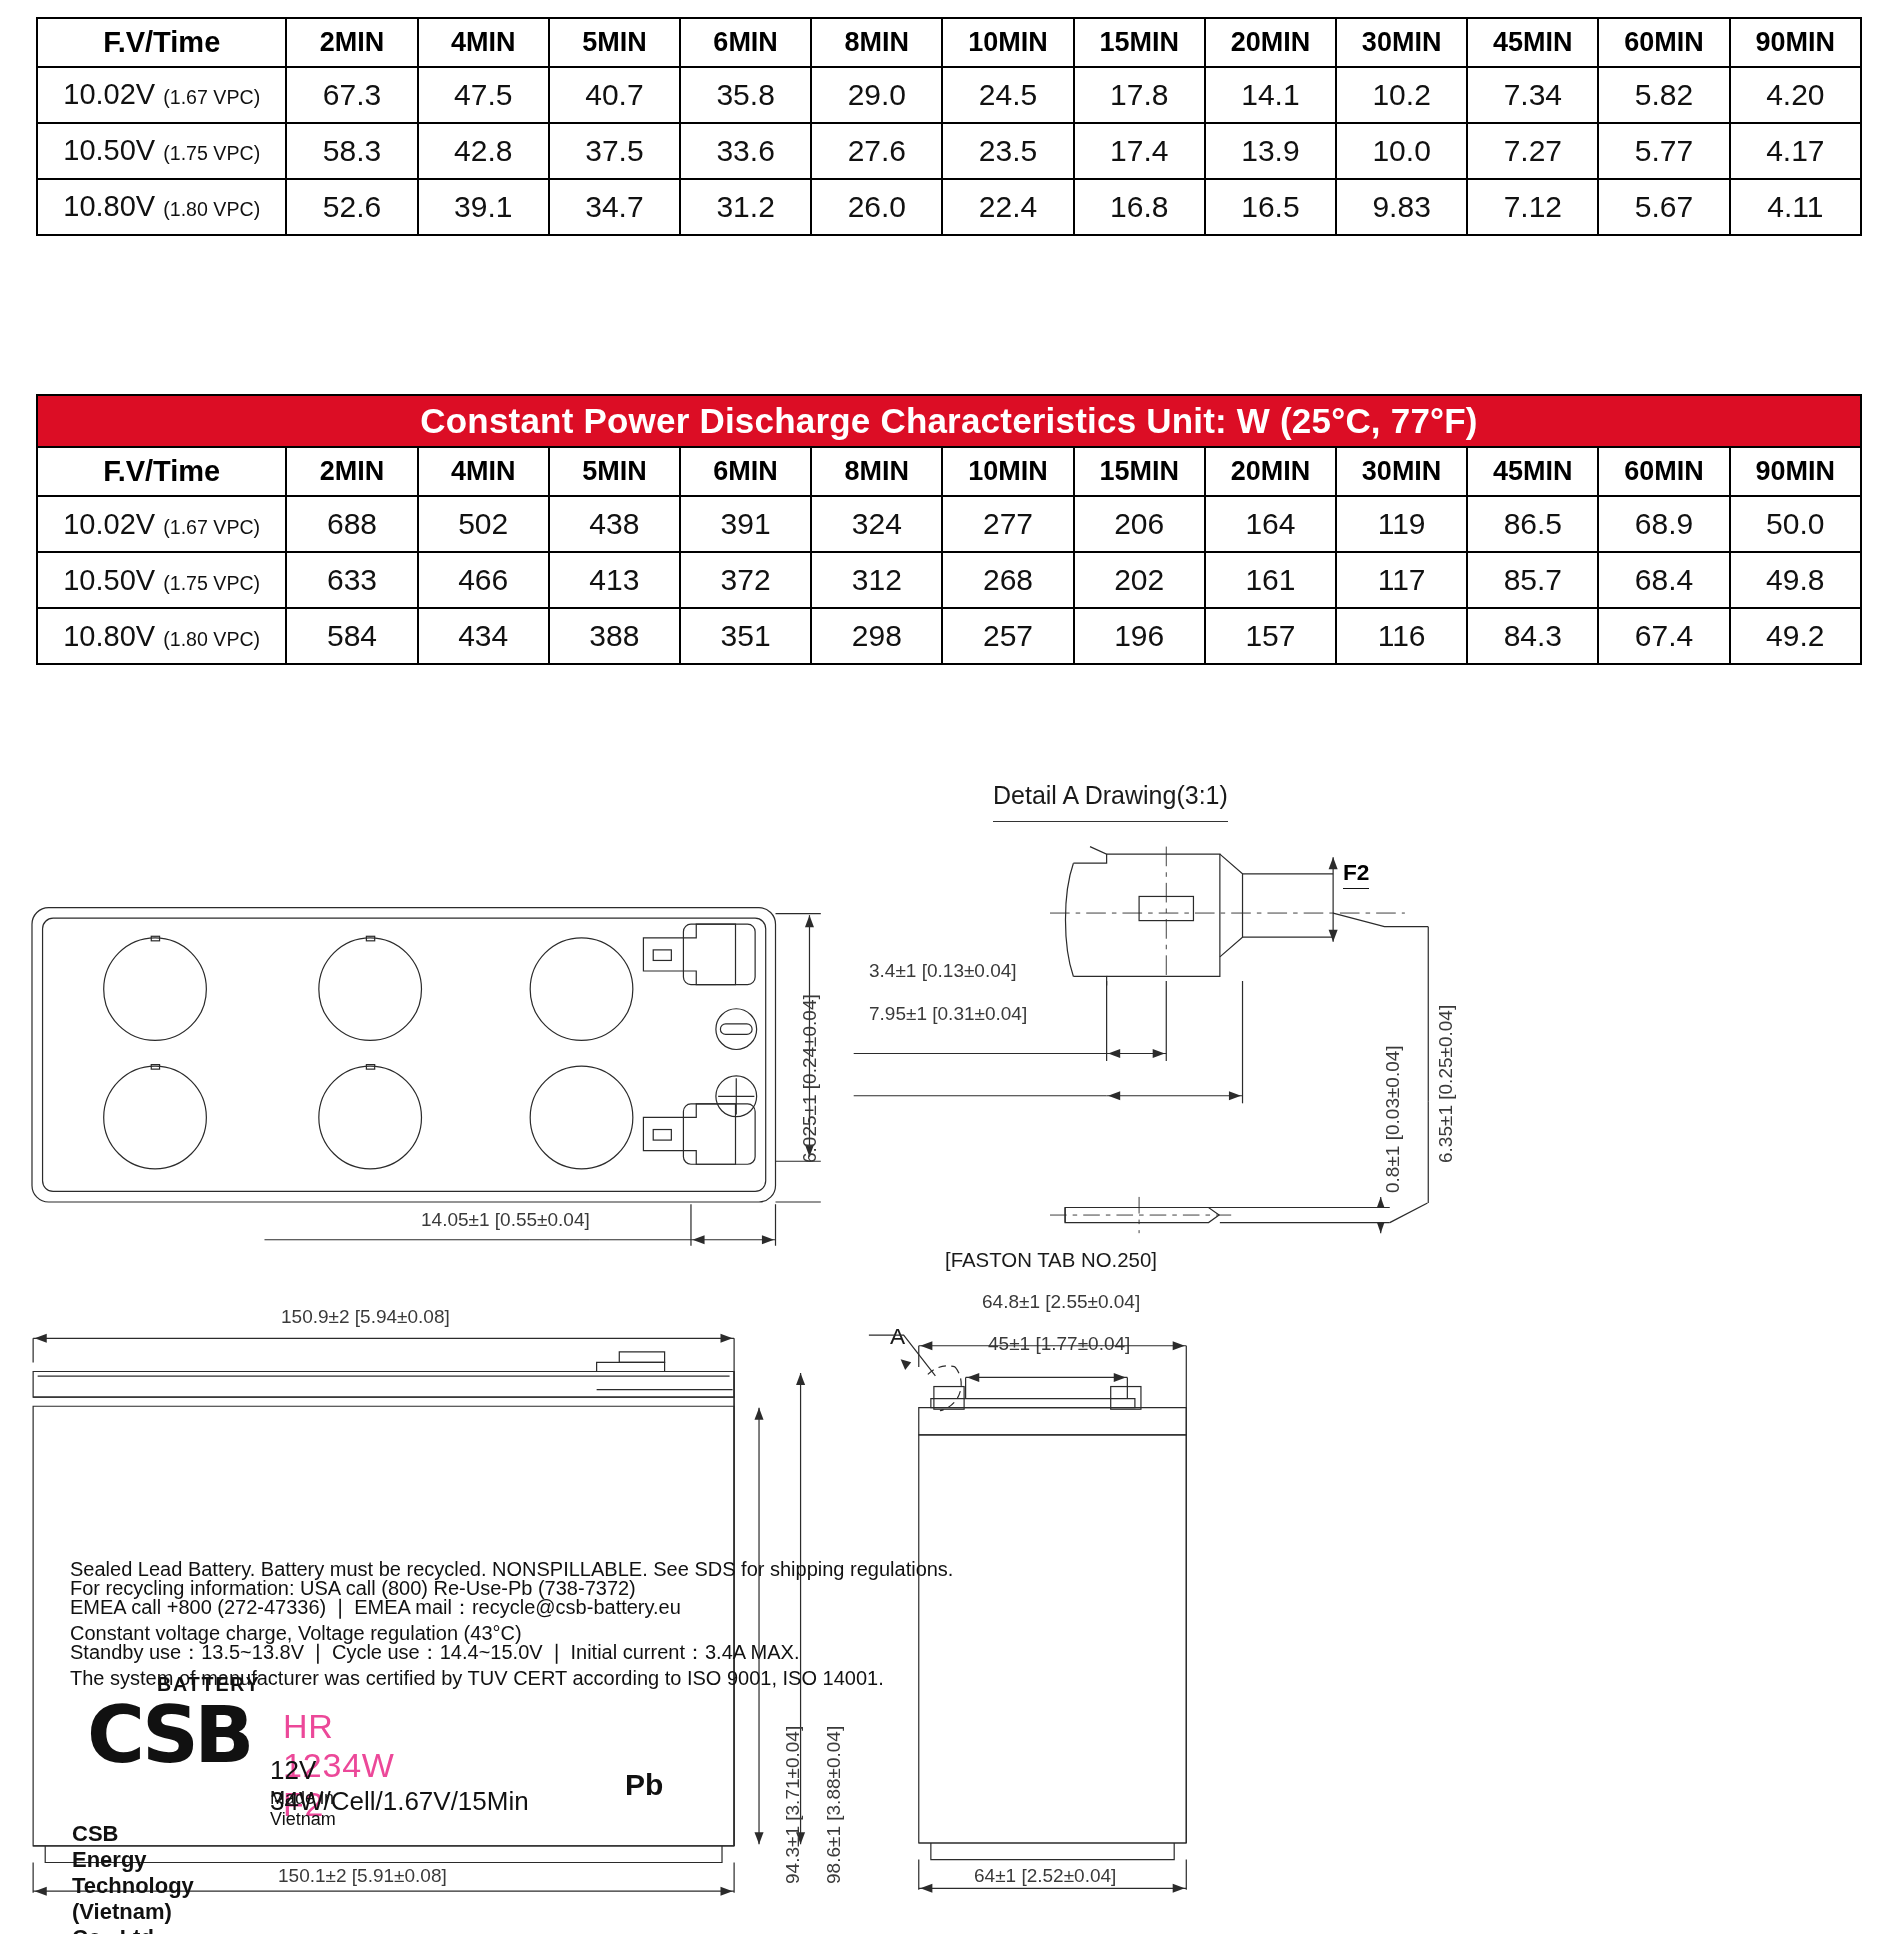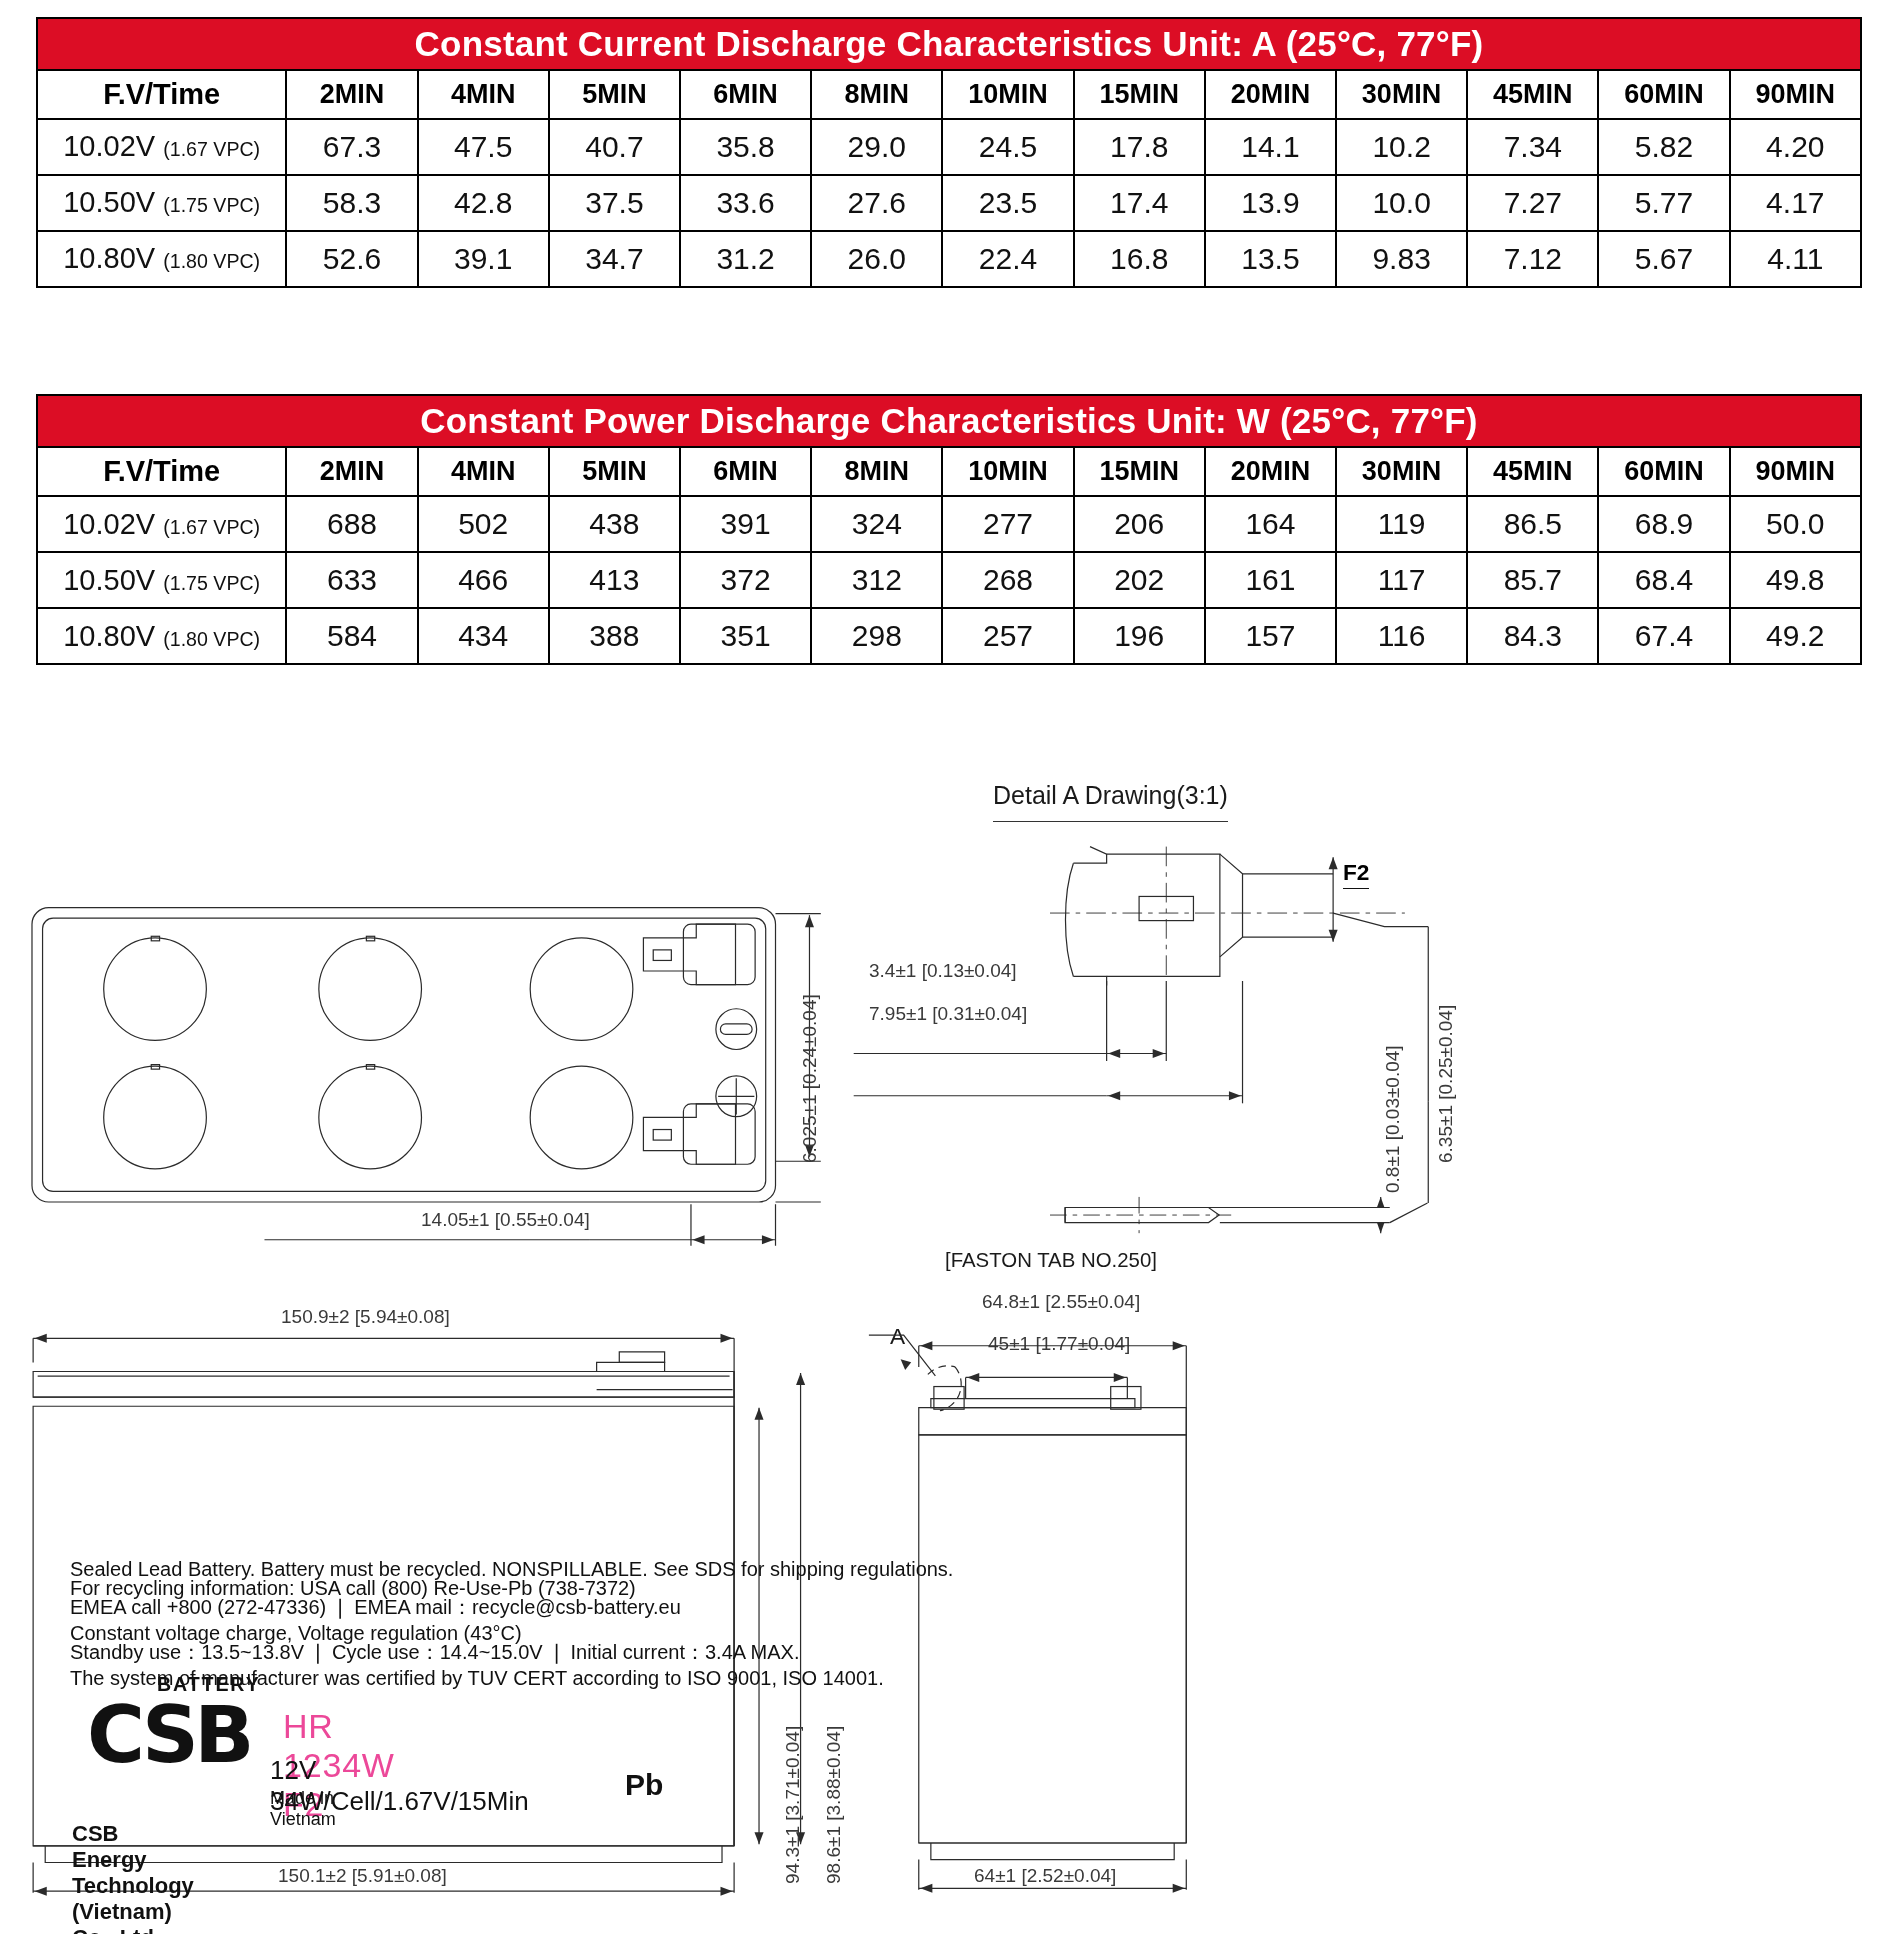--- a/index.html
+++ b/index.html
@@ -212,23 +212,20 @@
         <col class="c-t">
         <col class="c-t">
         <col class="c-t">
         <col class="c-t">
         <col class="c-t">
         <col class="c-t">
         <col class="c-t">
         <col class="c-t">
     </colgroup>
     <tbody>
-        <tr>
-      <td class="title-cell" colspan="13">Constant Current Discharge Characteristics Unit: A (25°C, 77°F)</td>
-    </tr>
     <tr>
       <td class="hdr-cell hdr-fv">F.V/Time</td>
       <td class="hdr-cell">2MIN</td>
       <td class="hdr-cell">4MIN</td>
       <td class="hdr-cell">5MIN</td>
       <td class="hdr-cell">6MIN</td>
       <td class="hdr-cell">8MIN</td>
       <td class="hdr-cell">10MIN</td>
       <td class="hdr-cell">15MIN</td>
       <td class="hdr-cell">20MIN</td>
@@ -269,21 +266,21 @@
     </tr>
     <tr>
       <td class="fv-cell"><span>10.80V</span> <span class="vpc">(1.80 VPC)</span></td>
       <td class="data-cell">52.6</td>
       <td class="data-cell">39.1</td>
       <td class="data-cell">34.7</td>
       <td class="data-cell">31.2</td>
       <td class="data-cell">26.0</td>
       <td class="data-cell">22.4</td>
       <td class="data-cell">16.8</td>
-      <td class="data-cell">13.5</td>
+      <td class="data-cell">16.5</td>
       <td class="data-cell">9.83</td>
       <td class="data-cell">7.12</td>
       <td class="data-cell">5.67</td>
       <td class="data-cell">4.11</td>
     </tr>
   </tbody>
     </table>
 </div>
 
 <div class="table-block" id="table-power">

